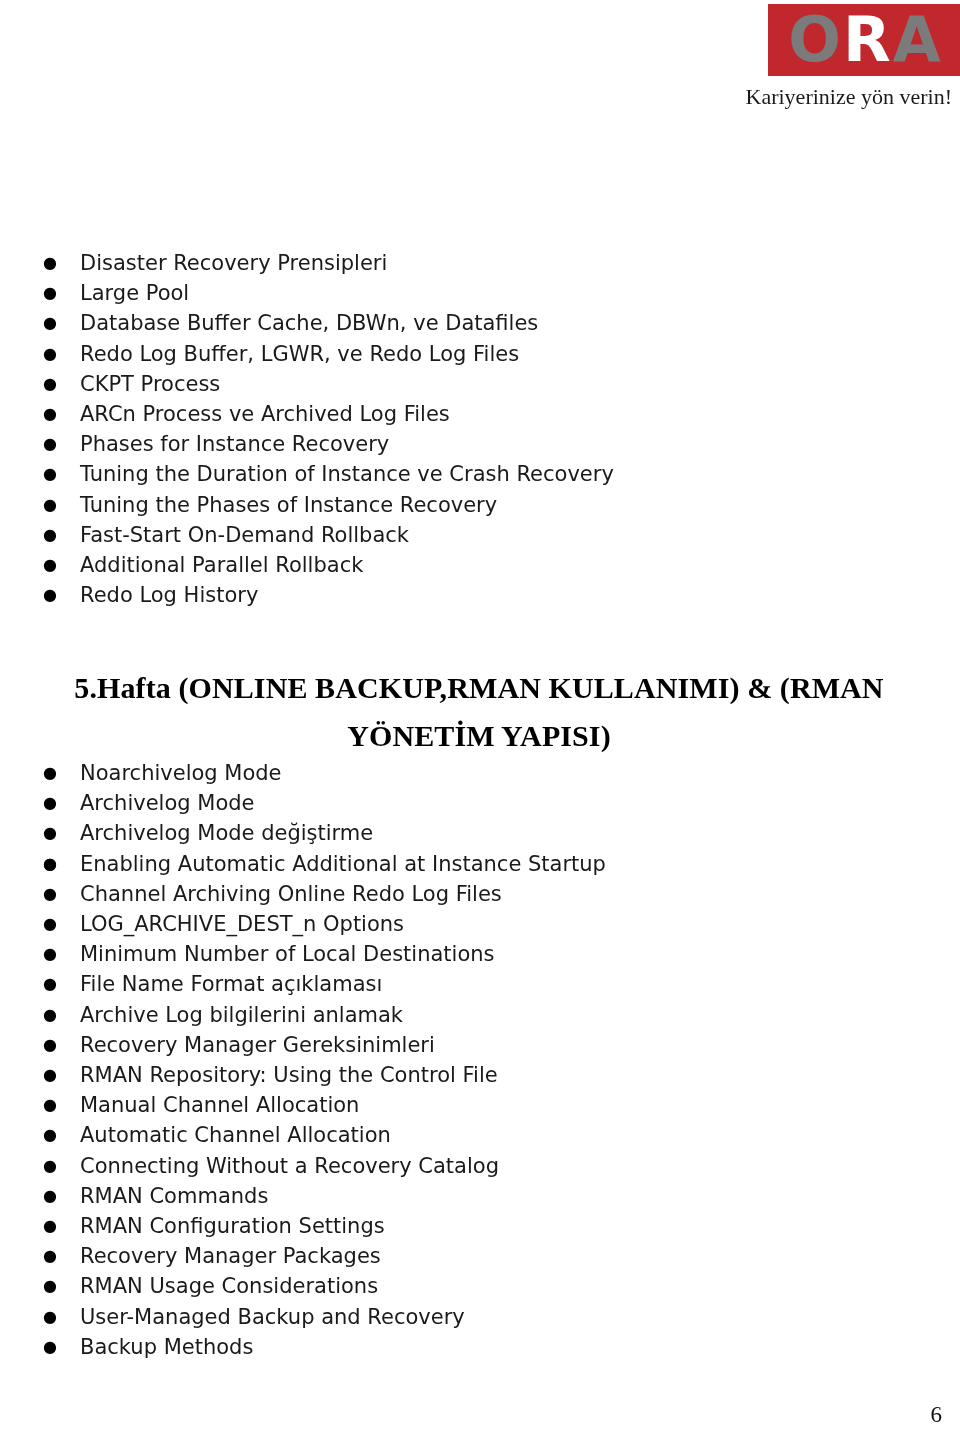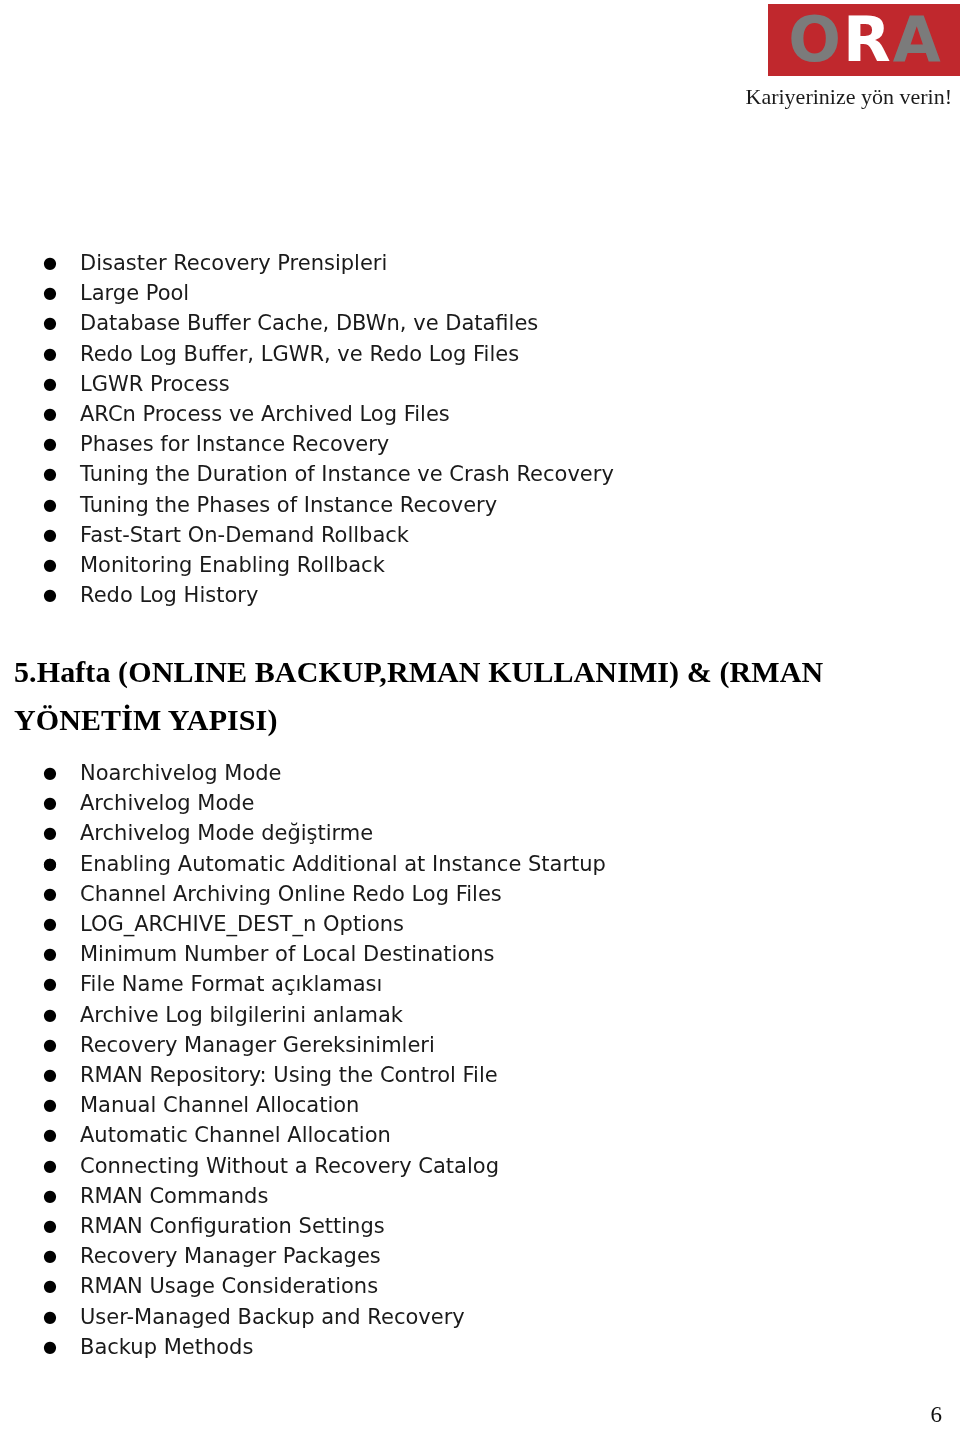--- a/index.html
+++ b/index.html
@@ -94,29 +94,30 @@
     line-height: 30.2px;
     font-size: 16px;
     color: #000000;
   }
 
   
   .section-heading {
     margin: 0;
     padding: 0;
     position: absolute;
-    top: 400px;
+    top: 416px;
     left: 14px;
     width: 930px;
     font-family: "Liberation Serif", serif;
     font-weight: bold;
     font-size: 30px;
     line-height: 48px;
     color: #000000;
     letter-spacing: 0.1px;
+    text-align: center;
   }
 
   .list-two-wrap {
     position: absolute;
     top: 510px;
     left: 0;
     width: 960px;
   }
 
   
@@ -142,27 +143,27 @@
   <div class="logo-tagline">Kariyerinize yön verin!</div>
 </div>
 
 <div class="content">
 
   <ul class="topic-list" id="list-one">
       <li><span class="bullet">●</span><span>Disaster Recovery Prensipleri</span></li>
       <li><span class="bullet">●</span><span>Large Pool</span></li>
       <li><span class="bullet">●</span><span>Database Buffer Cache, DBWn, ve Datafiles</span></li>
       <li><span class="bullet">●</span><span>Redo Log Buffer, LGWR, ve Redo Log Files</span></li>
-      <li><span class="bullet">●</span><span>LGWR Process</span></li>
+      <li><span class="bullet">●</span><span>CKPT Process</span></li>
       <li><span class="bullet">●</span><span>ARCn Process ve Archived Log Files</span></li>
       <li><span class="bullet">●</span><span>Phases for Instance Recovery</span></li>
       <li><span class="bullet">●</span><span>Tuning the Duration of Instance ve Crash Recovery</span></li>
       <li><span class="bullet">●</span><span>Tuning the Phases of Instance Recovery</span></li>
       <li><span class="bullet">●</span><span>Fast-Start On-Demand Rollback</span></li>
-      <li><span class="bullet">●</span><span>Monitoring Enabling Rollback</span></li>
+      <li><span class="bullet">●</span><span>Additional Parallel Rollback</span></li>
       <li><span class="bullet">●</span><span>Redo Log History</span></li>
     </ul>
 
   <h2 class="section-heading">5.Hafta (ONLINE BACKUP,RMAN KULLANIMI) &amp; (RMAN YÖNETİM YAPISI)</h2>
 
   <div class="list-two-wrap">
     <ul class="topic-list" id="list-two">
         <li><span class="bullet">●</span><span>Noarchivelog Mode</span></li>
         <li><span class="bullet">●</span><span>Archivelog Mode</span></li>
         <li><span class="bullet">●</span><span>Archivelog Mode değiştirme</span></li>

